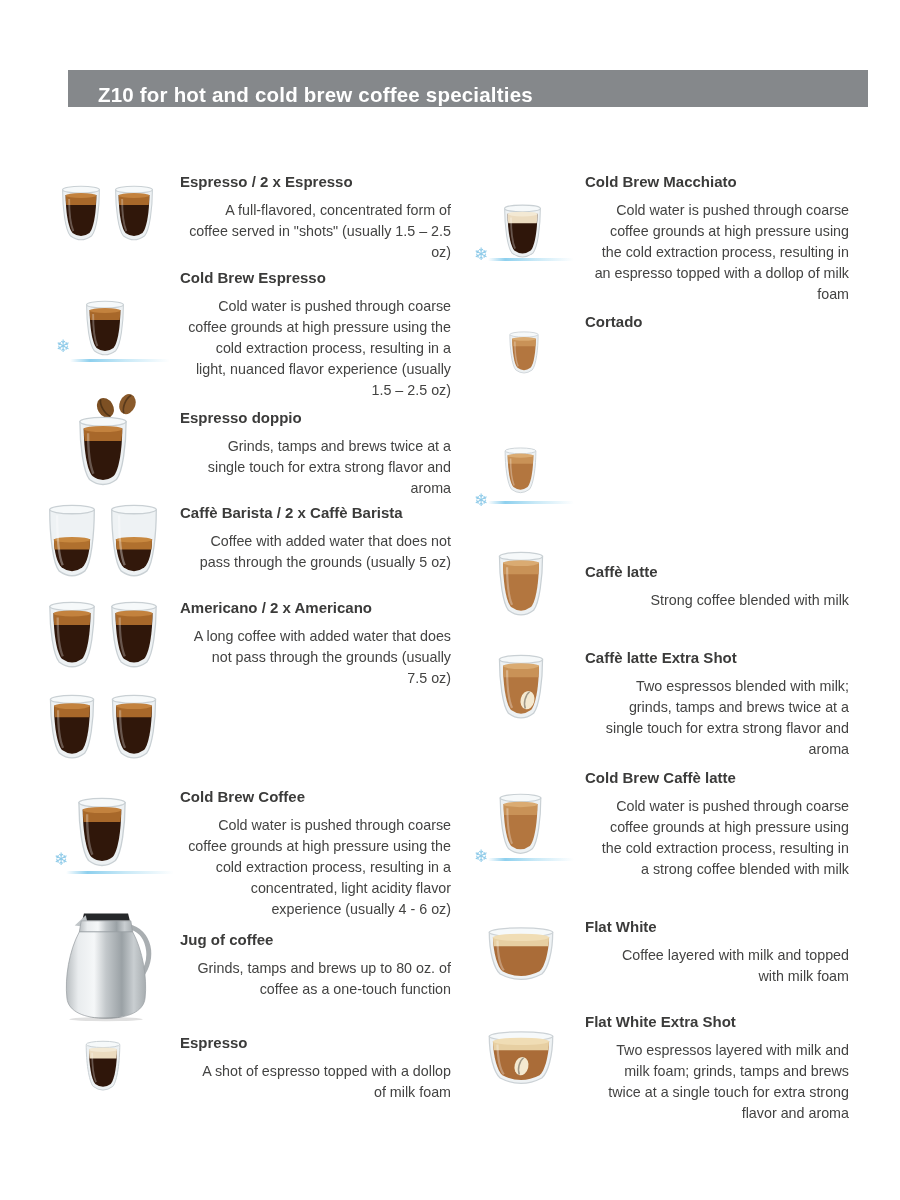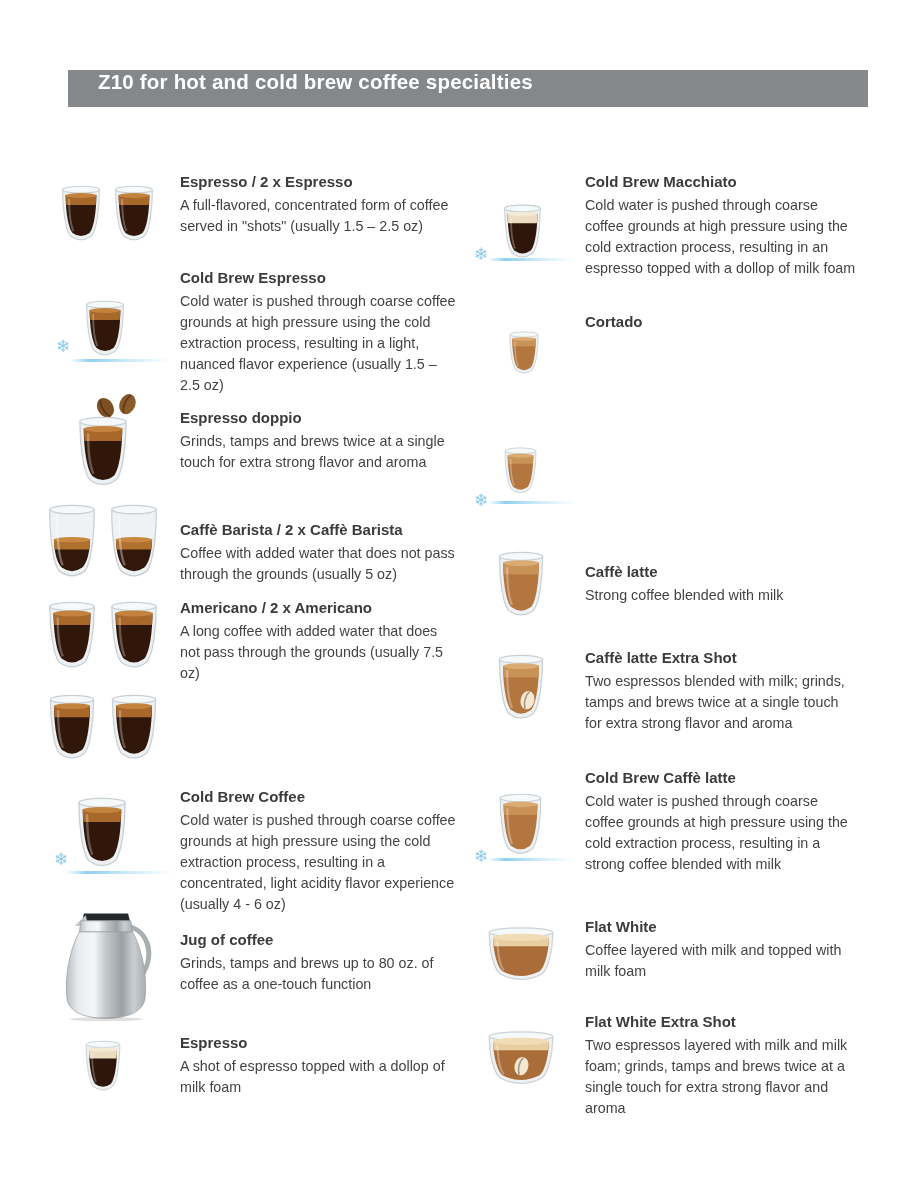--- a/index.html
+++ b/index.html
@@ -1,23 +1,23 @@
 <!DOCTYPE html>
 <html><head>
 <meta charset="utf-8">
 <style>
   html,body{margin:0;padding:0;background:#fff;}
   .page{position:relative;width:900px;height:1200px;background:#ffffff;
         font-family:"Liberation Sans",sans-serif;overflow:hidden;}
   .hdr{position:absolute;left:68px;top:70px;width:800px;height:37px;background:#85888b;
-       display:flex;align-items:flex-start;padding-left:30px;box-sizing:border-box;}
+       display:flex;align-items:flex-end;padding-left:30px;box-sizing:border-box;}
   .hdr span{color:#ffffff;font-size:20.5px;font-weight:700;letter-spacing:.2px;}
   .t{position:absolute;}
   .t h3{margin:0 0 3px 0;font-size:15px;font-weight:700;color:#3b3b3a;line-height:1.3;}
-  .t p{margin:0;font-size:14.3px;line-height:1.47;color:#434342;}
+  .t p{margin:8px;font-size:14.3px;line-height:1.47;color:#434342;text-align:right;}
   .ic{position:absolute;line-height:0;}
   .snow{position:absolute;font-size:17px;line-height:1;color:#8fcbe9;}
   .cline{position:absolute;height:3px;border-radius:2px;
          background:linear-gradient(90deg,rgba(150,205,235,0),#8ed0ee 20%,#c8e9f7 55%,rgba(200,233,247,0));}
 </style>
 </head>
 <body>
 
 <svg width="0" height="0" style="position:absolute" aria-hidden="true">
 <defs>
@@ -136,21 +136,21 @@
     <h3>Espresso doppio</h3>
     <p>Grinds, tamps and brews twice at a single touch for extra strong flavor and aroma</p>
   </div>
 
   <div class="ic" style="left:44px;top:504px">
     <svg width="118" height="78" viewBox="0 0 118 78">
         <use href="#g-half" width="56" height="78"></use>
         <use href="#g-half" x="62" width="56" height="78"></use>
       </svg>
   </div>
-  <div class="t" style="left:180px;top:520px;width:279px">
+  <div class="t" style="left:180px;top:503px;width:279px">
     <h3>Caffè Barista / 2 x Caffè Barista</h3>
     <p>Coffee with added water that does not pass through the grounds (usually 5 oz)</p>
   </div>
 
   <div class="ic" style="left:44px;top:601px">
     <svg width="118" height="72" viewBox="0 0 118 72">
         <use href="#g-esp" width="56" height="72"></use>
         <use href="#g-esp" x="62" width="56" height="72"></use>
       </svg>
   </div>

